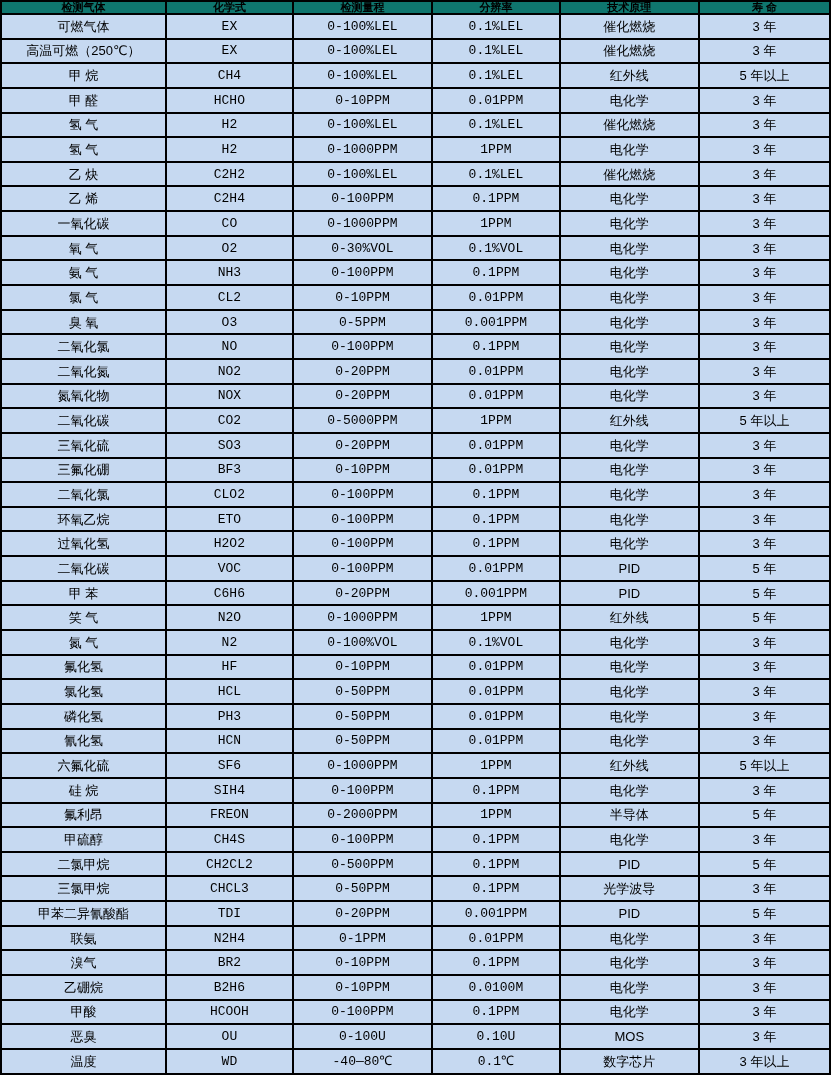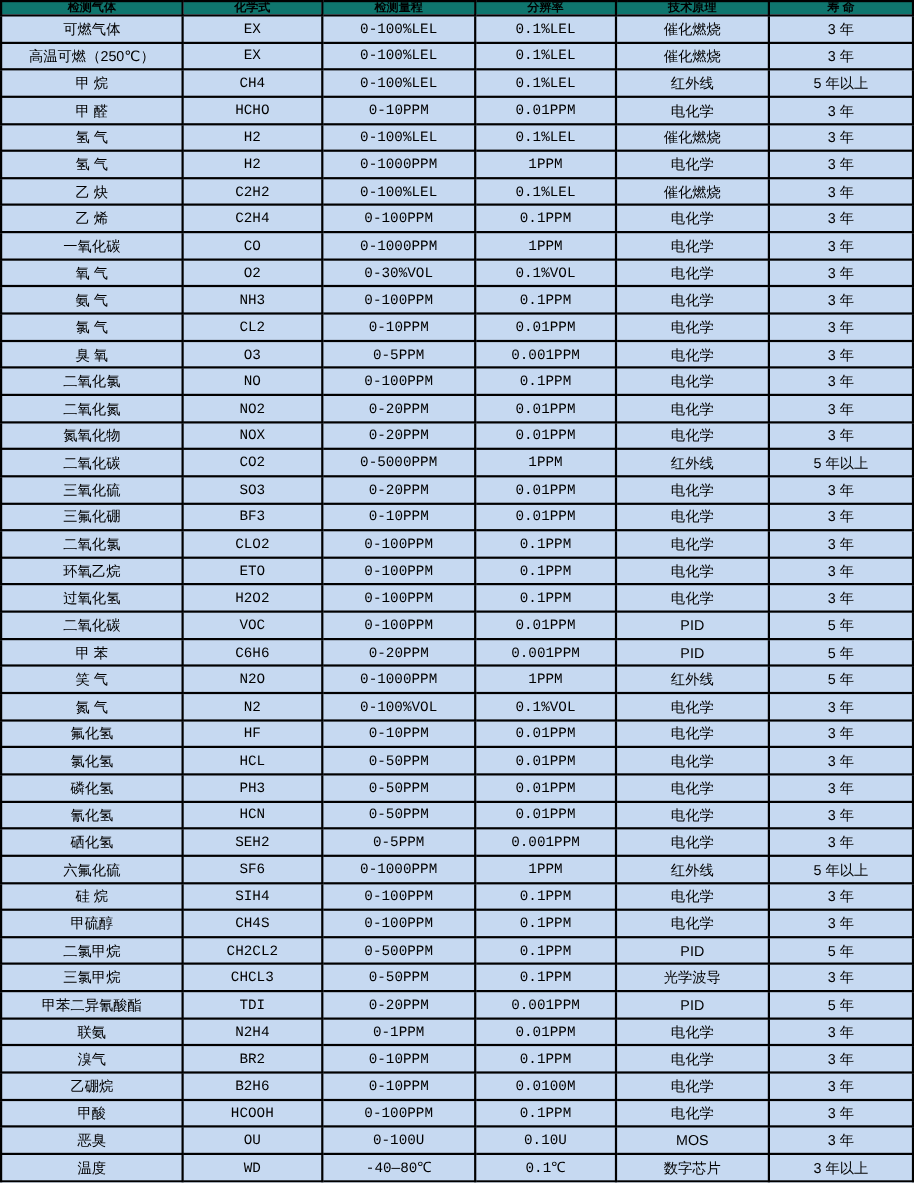--- a/index.html
+++ b/index.html
@@ -299,42 +299,42 @@
       </tr>
       <tr>
         <td class="c-gas">氰化氢</td>
         <td class="c-formula">HCN</td>
         <td class="c-range">0-50PPM</td>
         <td class="c-resolution">0.01PPM</td>
         <td class="c-principle">电化学</td>
         <td class="c-life">3 年</td>
       </tr>
       <tr>
-        <td class="c-gas">硒化氢</td>
-        <td class="c-formula">SEH2</td>
-        <td class="c-range">0-5PPM</td>
-        <td class="c-resolution">0.001PPM</td>
-        <td class="c-principle">电化学</td>
-        <td class="c-life">3 年</td>
-      </tr>
-      <tr>
         <td class="c-gas">六氟化硫</td>
         <td class="c-formula">SF6</td>
         <td class="c-range">0-1000PPM</td>
         <td class="c-resolution">1PPM</td>
         <td class="c-principle">红外线</td>
         <td class="c-life">5 年以上</td>
       </tr>
       <tr>
         <td class="c-gas">硅 烷</td>
         <td class="c-formula">SIH4</td>
         <td class="c-range">0-100PPM</td>
         <td class="c-resolution">0.1PPM</td>
         <td class="c-principle">电化学</td>
         <td class="c-life">3 年</td>
+      </tr>
+      <tr>
+        <td class="c-gas">氟利昂</td>
+        <td class="c-formula">FREON</td>
+        <td class="c-range">0-2000PPM</td>
+        <td class="c-resolution">1PPM</td>
+        <td class="c-principle">半导体</td>
+        <td class="c-life">5 年</td>
       </tr>
       <tr>
         <td class="c-gas">甲硫醇</td>
         <td class="c-formula">CH4S</td>
         <td class="c-range">0-100PPM</td>
         <td class="c-resolution">0.1PPM</td>
         <td class="c-principle">电化学</td>
         <td class="c-life">3 年</td>
       </tr>
       <tr>

